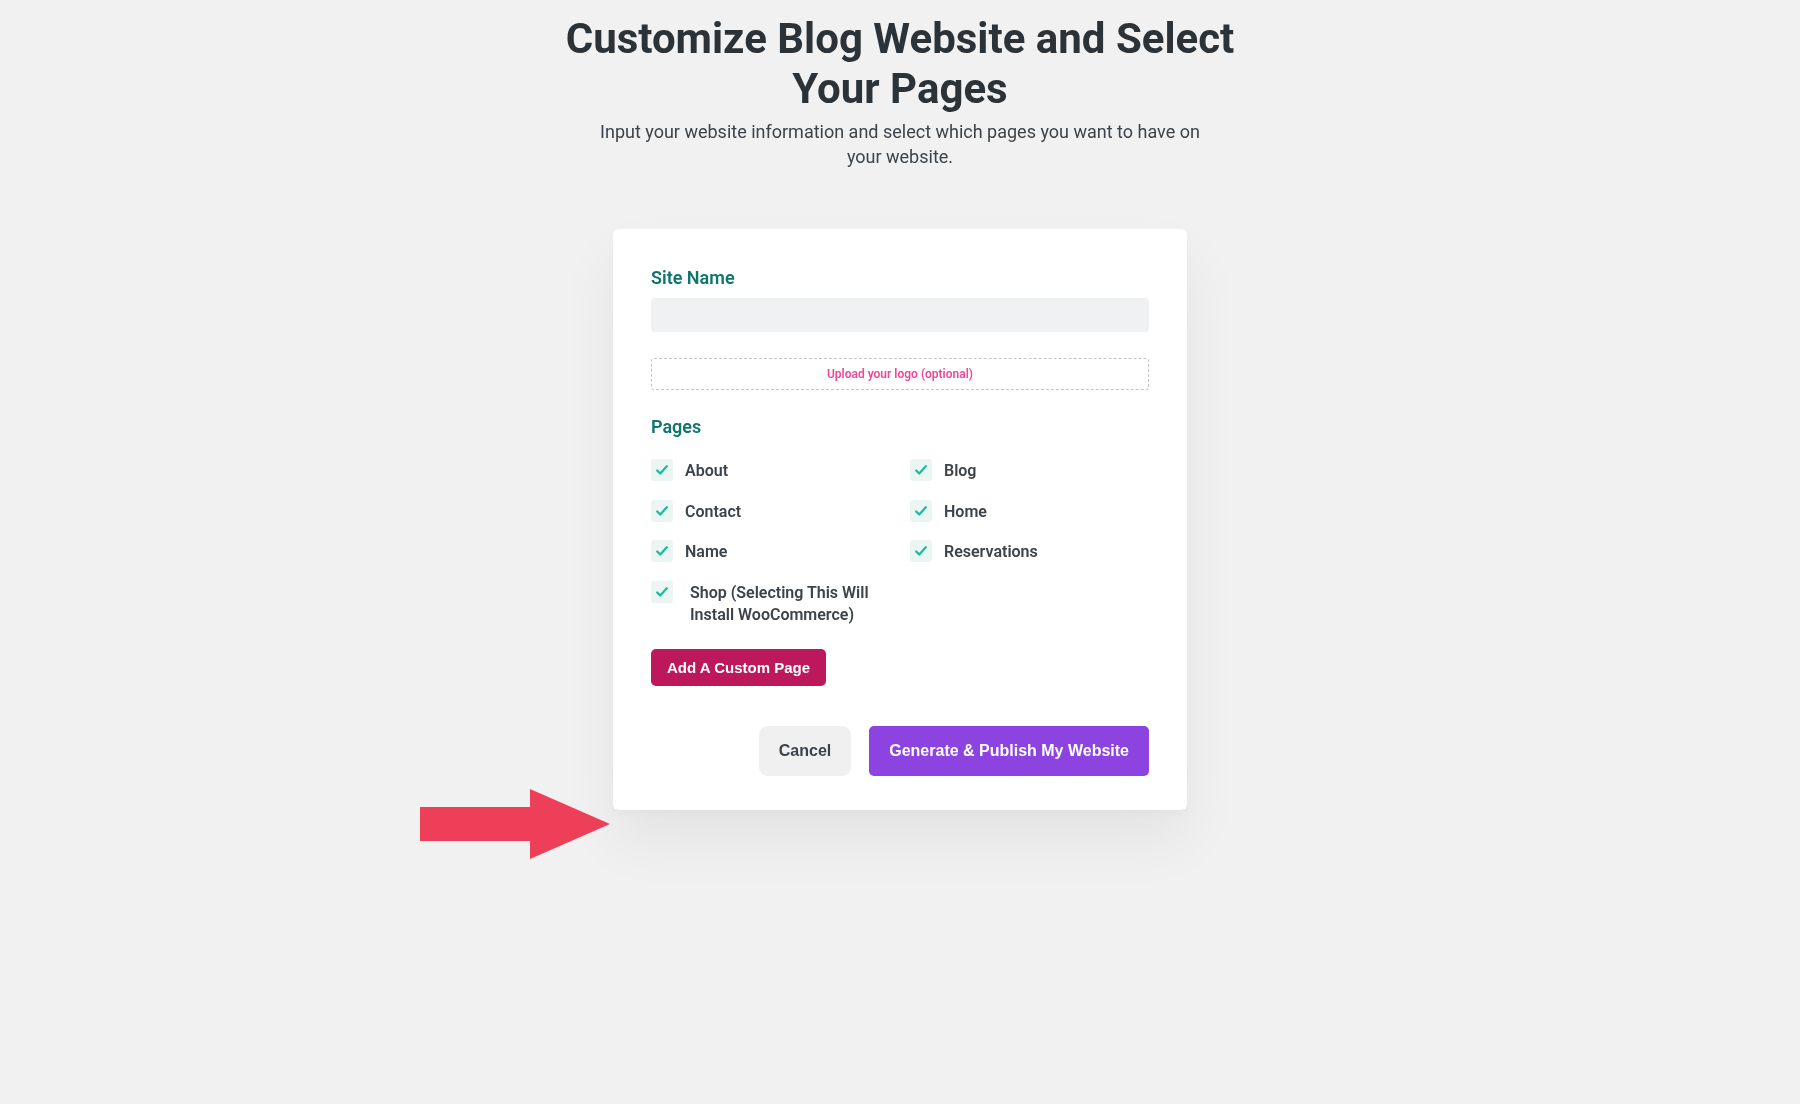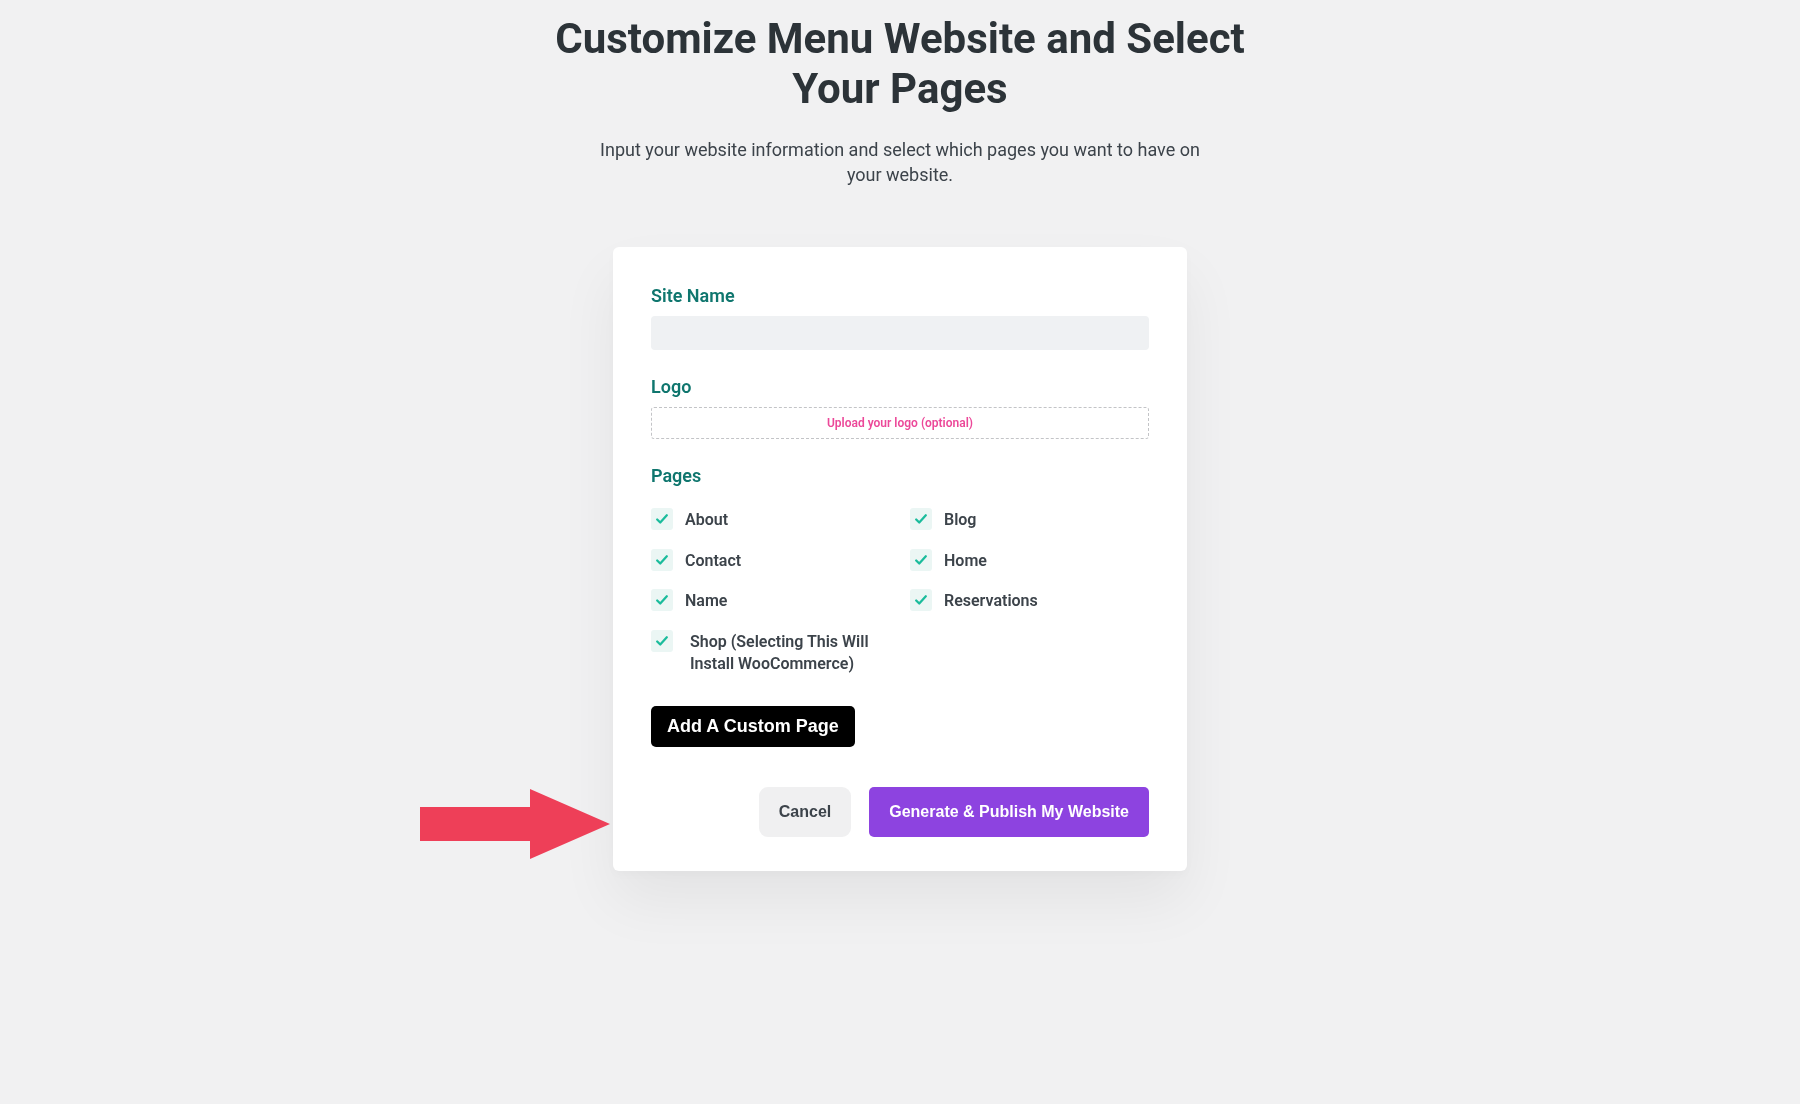--- a/index.html
+++ b/index.html
@@ -20,21 +20,21 @@
   }
   h1.headline {
     font-size: 42px;
     font-weight: 700;
     color: #2c3338;
     text-align: center;
     line-height: 1.2;
     max-width: 700px;
   }
   p.subhead {
-    margin-top: 22px;
+    margin-top: 4px;
     font-size: 18px;
     color: #3c434a;
     text-align: center;
     max-width: 600px;
     line-height: 1.4;
   }
   .card {
     margin-top: 60px;
     width: 574px;
     background: #ffffff;
@@ -112,27 +112,27 @@
   }
   .check svg { width: 14px; height: 14px; }
   .page-label {
     font-size: 16px;
     font-weight: 600;
     color: #3c434a;
     line-height: 1.35;
     padding-top: 1px;
   }
   .add-custom {
-    margin-top: 32px;
-    background: #000000;
+    margin-top: 24px;
+    background: #be185d;
     color: #ffffff;
     border: none;
     border-radius: 5px;
     padding: 10px 16px;
-    font-size: 18px;
+    font-size: 15px;
     font-weight: 600;
     cursor: pointer;
   }
   .actions {
     margin-top: 40px;
     display: flex;
     justify-content: flex-end;
     gap: 18px;
   }
   .btn-cancel {
@@ -163,33 +163,32 @@
     width: 200px;
     height: 70px;
     pointer-events: none;
   }
   .arrow-wrap svg { width: 100%; height: 100%; }
 </style>
 </head>
 <body>
 
 <div class="page">
-  <h1 class="headline">Customize Menu Website and Select Your Pages</h1>
+  <h1 class="headline">Customize Blog Website and Select Your Pages</h1>
   <p class="subhead">Input your website information and select which pages you want to have on your website.</p>
 
   <div class="card">
 
     <div class="section">
       <span class="label">Site Name</span>
       <input class="text-input" type="text" value="" style="">
     </div>
 
 
     <div class="section">
-      <span class="label">Logo</span>
       <div class="upload-box">Upload your logo (optional)</div>
     </div>
 
     <div class="section" style="margin-bottom:0;">
       <span class="label">Pages</span>
       <div class="pages-grid" id="pages-grid">
           <div class="page-item">
             <span class="check">
               <svg viewBox="0 0 16 16" fill="none" stroke="#1abc9c" stroke-width="2.6" stroke-linecap="round" stroke-linejoin="round">
                 <polyline points="2.5,8.5 6,12 13.5,3.8"></polyline>

